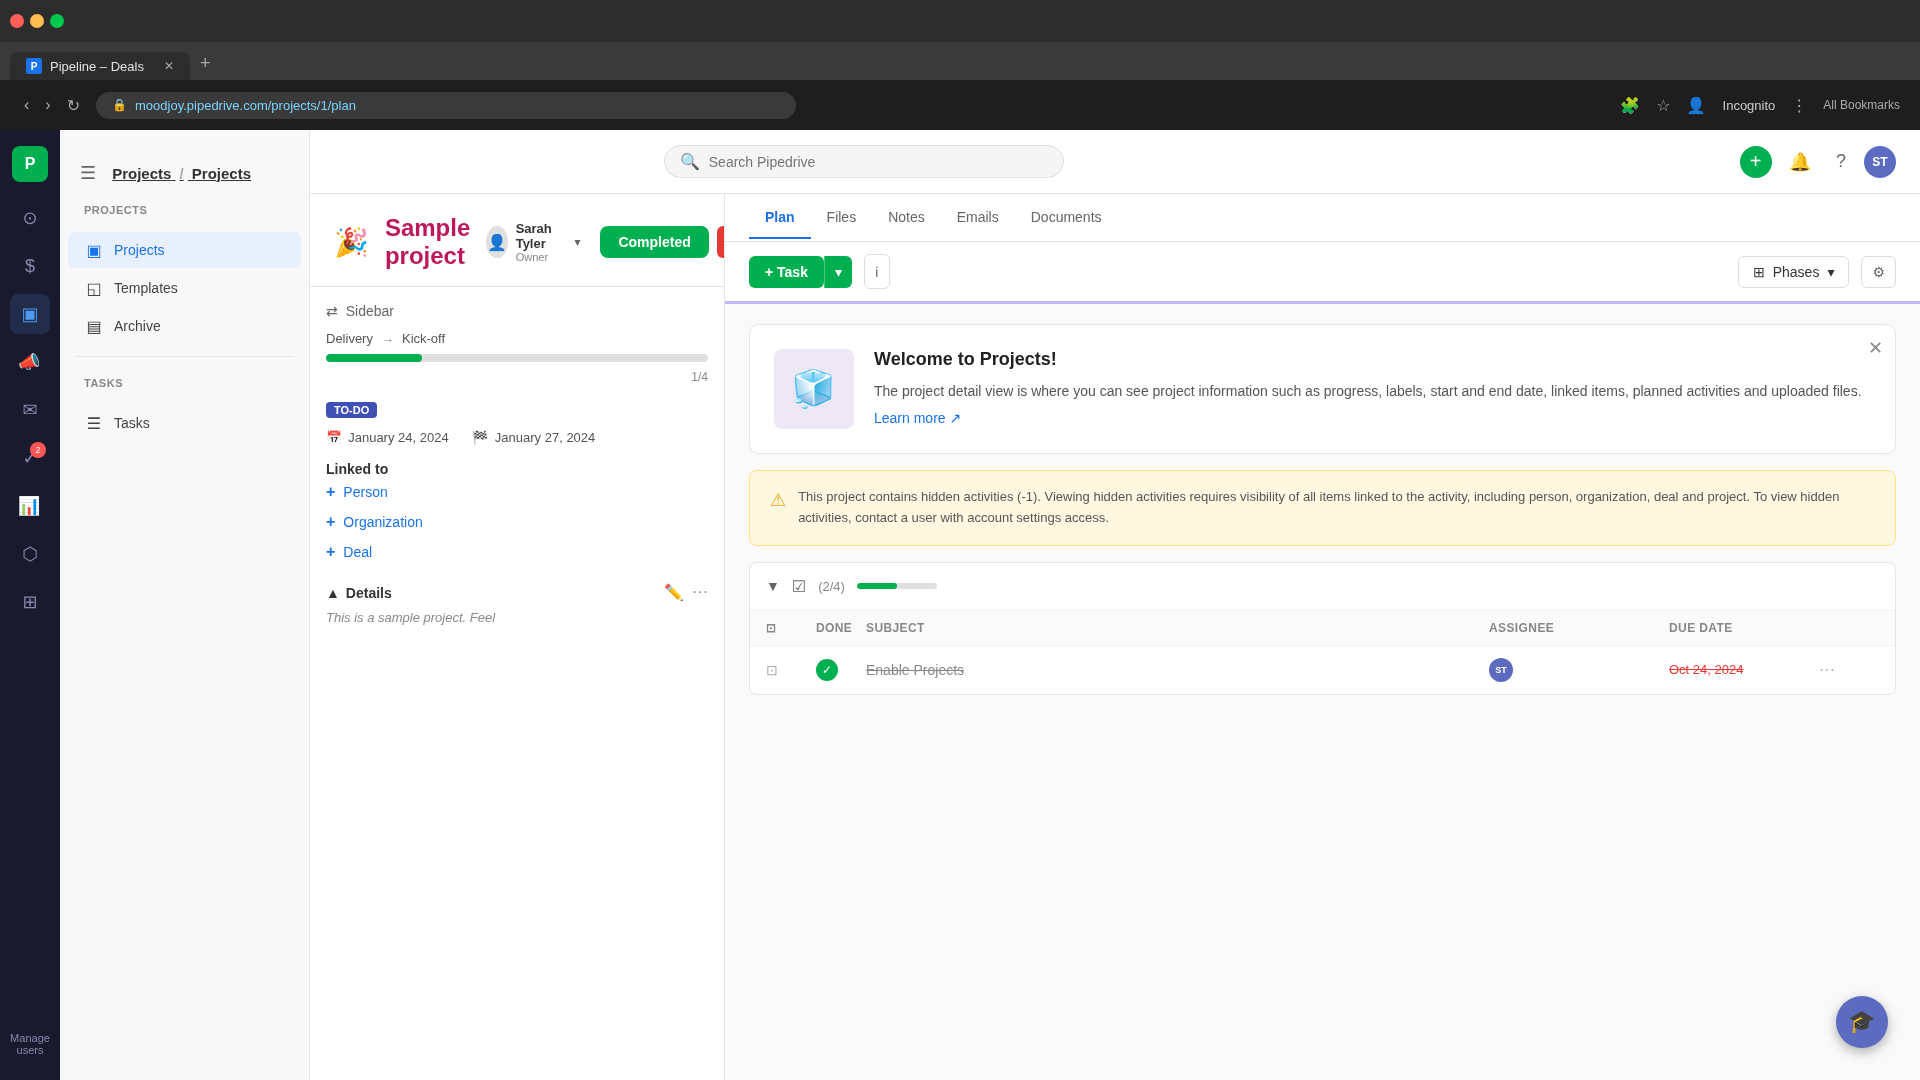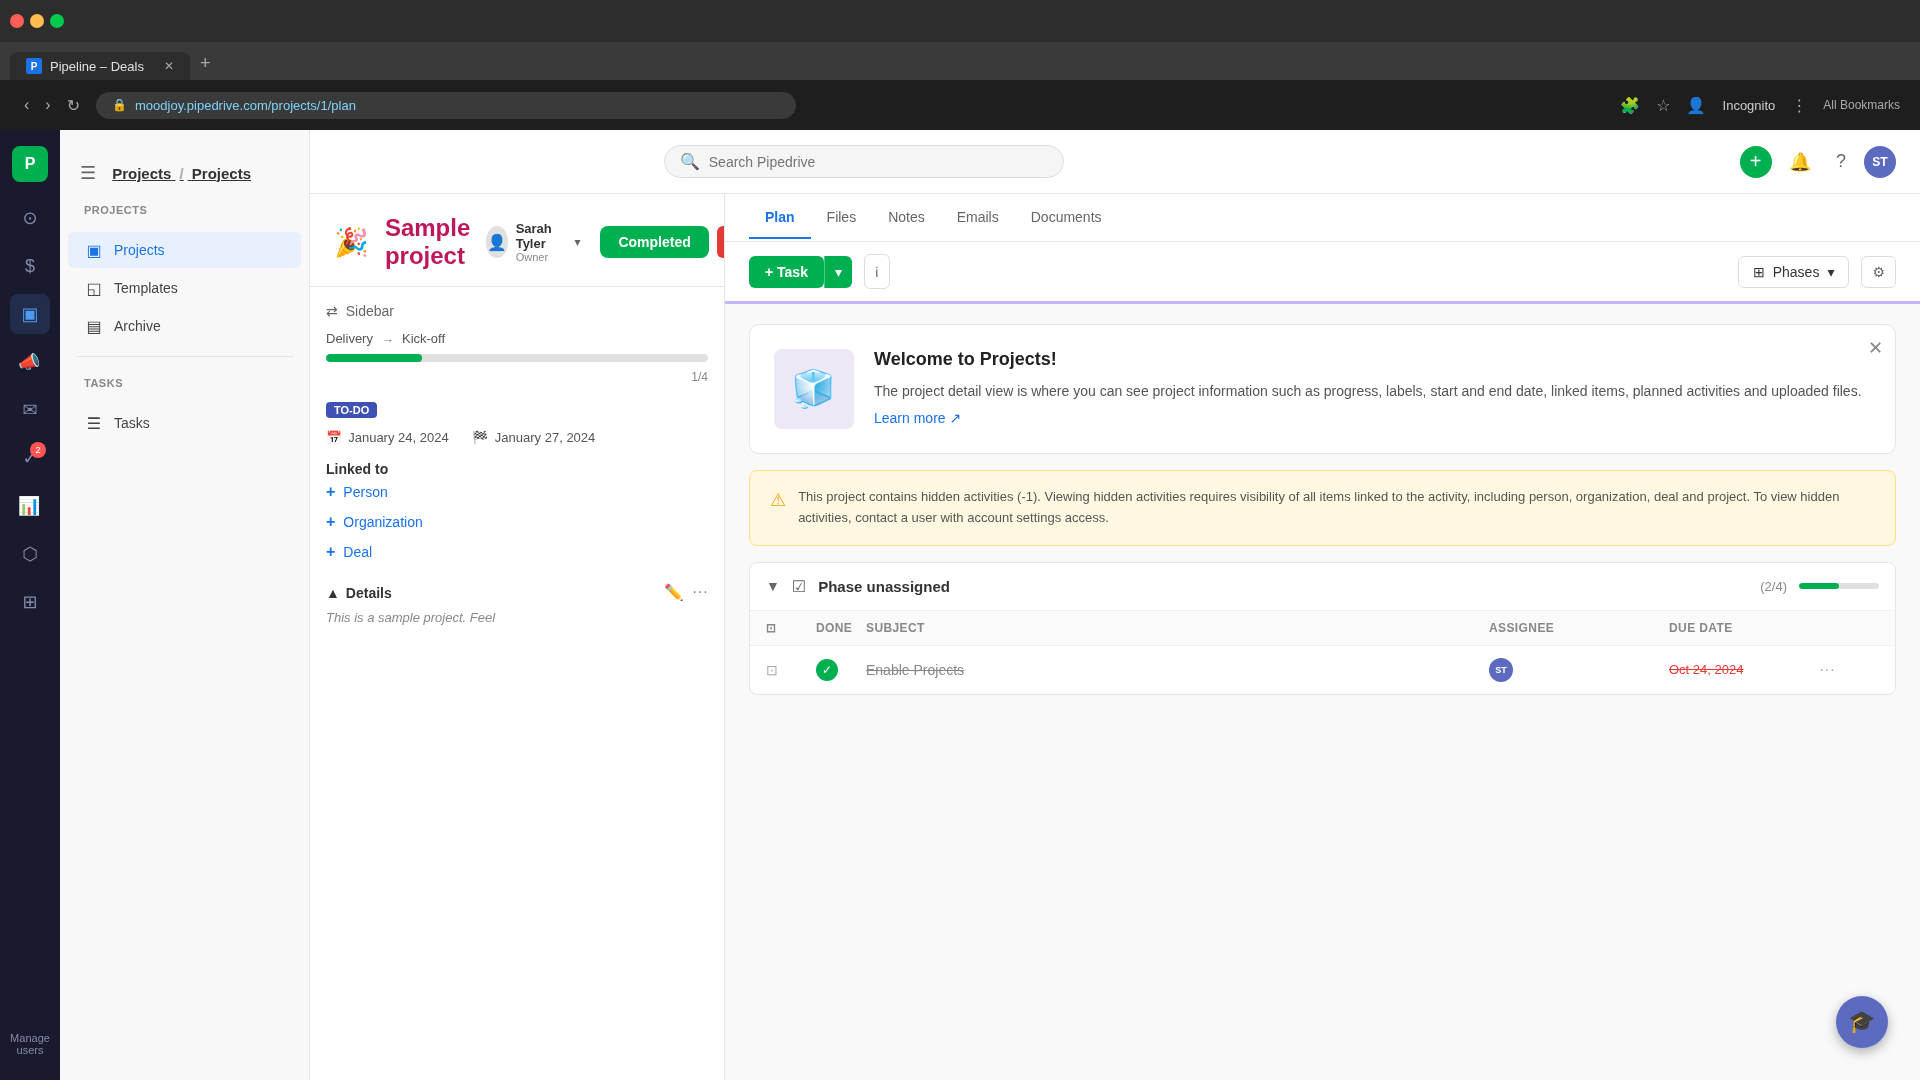--- a/index.html
+++ b/index.html
@@ -408,21 +408,20 @@
 
           <div class="warning-card">
             <span class="warning-icon">⚠</span>
             <div class="warning-text">This project contains hidden activities (-1). Viewing hidden activities requires visibility of all items linked to the activity, including person, organization, deal and project. To view hidden activities, contact a user with account settings access.</div>
           </div>
 
           <div class="phase-section">
             <div class="phase-header">
               <span class="phase-chevron">▼</span>
               <span class="phase-icon">☑</span>
-              <span class="phase-name">Phase unassigned</span>
               <span class="phase-count">(2/4)</span>
               <div class="phase-progress">
                 <div class="phase-progress-bar">
                   <div class="phase-progress-fill" style="width:50%;"></div>
                 </div>
               </div>
             </div>
 
             <div class="table-header">
               <span>⊡</span>

